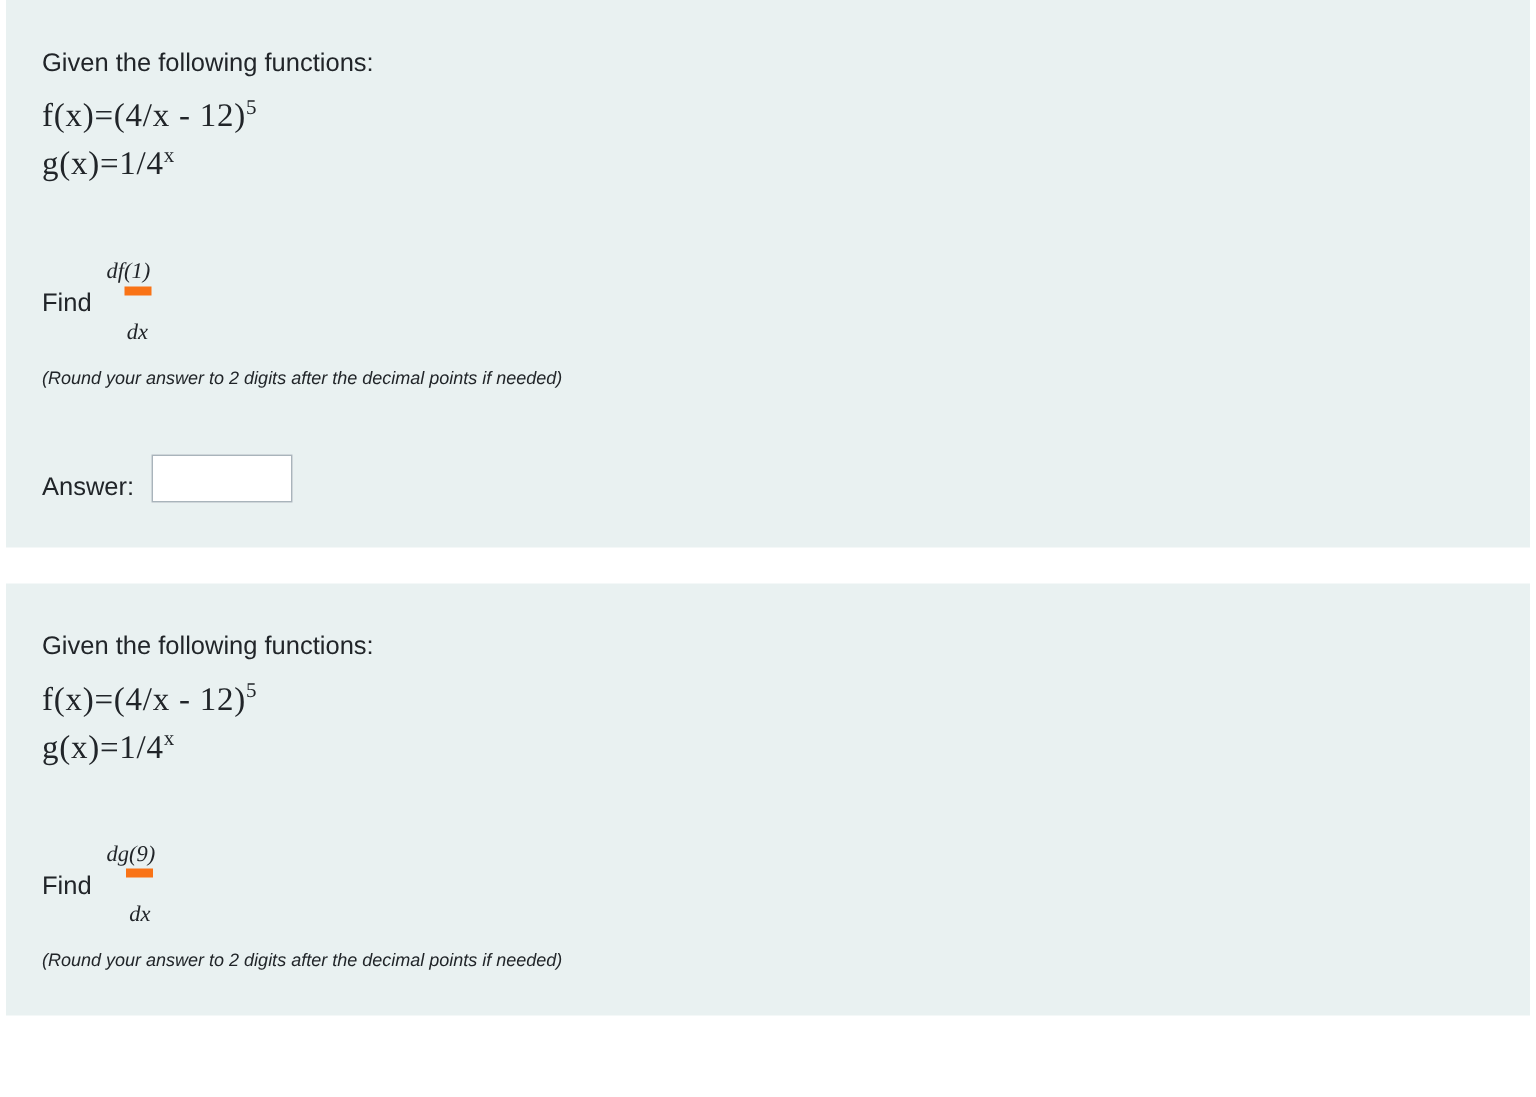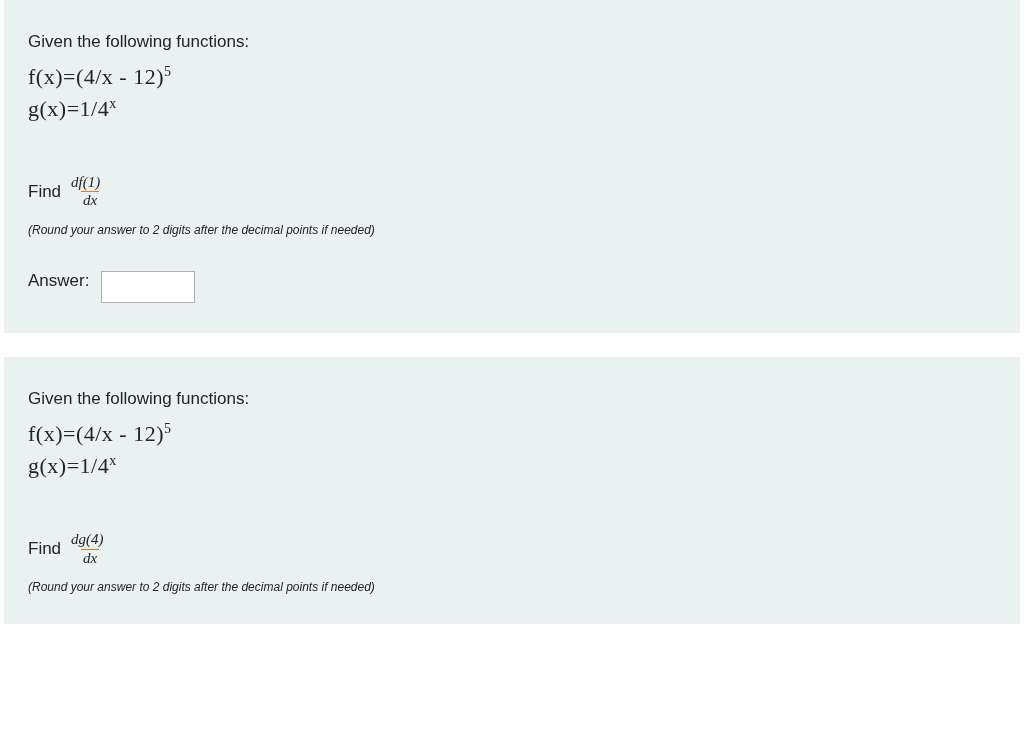--- a/index.html
+++ b/index.html
@@ -40,44 +40,44 @@
   .find-line {
     font-size: 17px;
     display: flex;
     align-items: center;
     gap: 8px;
     margin: 8px 0 14px 0;
   }
   .fraction {
     display: inline-flex;
     flex-direction: column;
-    align-items: flex-start;
+    align-items: center;
     font-family: "Times New Roman", Times, serif;
     font-style: italic;
     font-size: 15px;
     line-height: 1.05;
   }
   .fraction .num {
     padding: 0 2px 1px 2px;
   }
   .fraction .den {
-    border-top: 1px solid #f97316;
-    padding: 1px 2px 0 2px;
+    border-top: 6px solid #f97316;
+    padding: 18px 2px 0 2px;
     margin-left: 12px;
   }
   .round-hint {
     font-style: italic;
     font-size: 12px;
     margin: 8px 0 0 0;
   }
   .answer-row {
     display: flex;
-    align-items: flex-start;
+    align-items: flex-end;
     gap: 12px;
-    margin-top: 34px;
+    margin-top: 44px;
   }
   .answer-row label {
     font-size: 17px;
   }
   input.answer-input {
     width: 94px;
     height: 32px;
     border: 1px solid #a9b4bb;
     background: #fff;
     font-size: 15px;
@@ -118,20 +118,20 @@
     <div class="func-line">
       <span>f(x)=(4/x - 12)</span><sup>5</sup>
     </div>
     <div class="func-line">
       <span>g(x)=1/4</span><sup>x</sup>
     </div>
     <div class="spacer-lg"></div>
     <div class="find-line">
       <span>Find</span>
       <span class="fraction">
-        <span class="num">dg(4)</span>
+        <span class="num">dg(9)</span>
         <span class="den">dx</span>
       </span>
     </div>
     <p class="round-hint">(Round your answer to 2 digits after the decimal points if needed)</p>
   </div>
 
 </div>
 
 </body></html>

